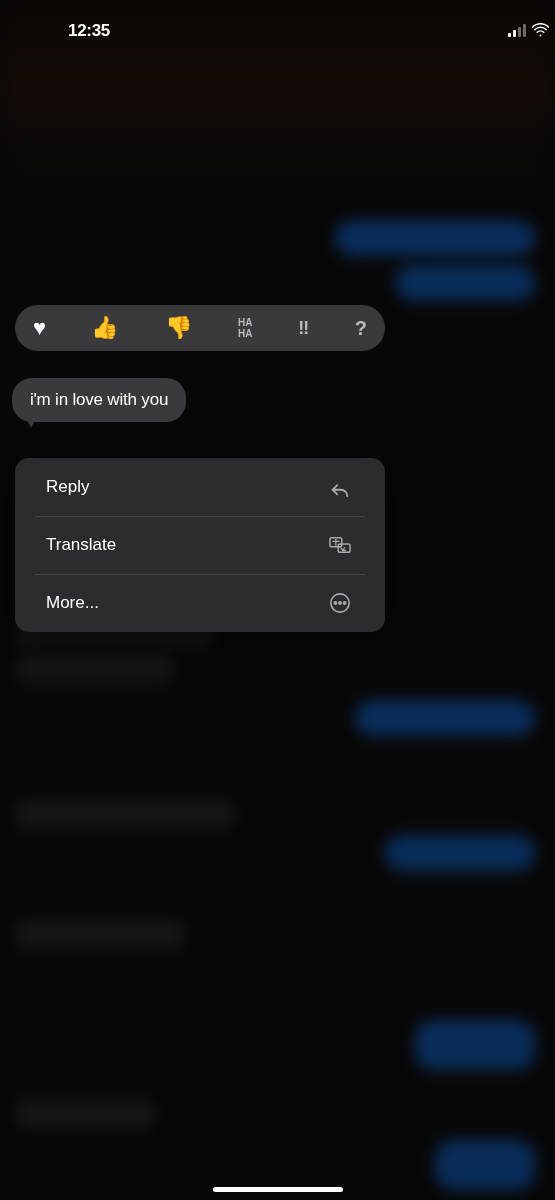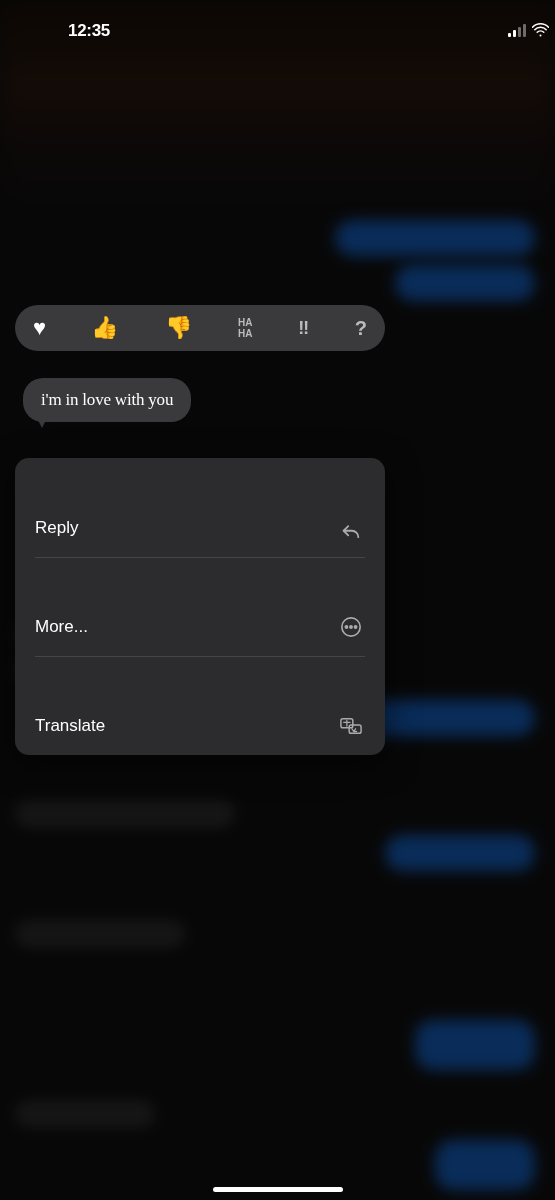--- a/index.html
+++ b/index.html
@@ -149,23 +149,22 @@
       font-weight: 700;
       color: #aaa;
       line-height: 1.1;
       text-align: center;
     }
 
     
     .message-bubble-container {
       position: absolute;
       top: 378px;
-      left: 23px;
+      left: 12px;
       z-index: 200;
-      font-family: Liberation Serif, serif;
     }
 
     .message-bubble {
       background: #3a3a3c;
       border-radius: 20px;
       padding: 12px 18px;
       max-width: 310px;
       position: relative;
     }
 
@@ -197,24 +196,23 @@
       border-radius: 14px;
       overflow: hidden;
       z-index: 200;
       box-shadow: 0 8px 32px rgba(0,0,0,0.6);
     }
 
     .context-menu-item {
       display: flex;
       align-items: center;
       justify-content: space-between;
-      padding: 15px 20px;
+      padding: 15px 31px;
       cursor: pointer;
       position: relative;
-      margin-top: 41px;
     }
 
     .context-menu-item:not(:last-child)::after {
       content: '';
       position: absolute;
       bottom: 0;
       left: 20px;
       right: 20px;
       height: 0.5px;
       background: rgba(255,255,255,0.12);
@@ -328,38 +326,38 @@
     <span class="menu-item-icon">
       <svg class="icon-svg" viewBox="0 0 24 24">
         <path d="M9 10L4 15l5 5" stroke="#aaa" stroke-width="2" stroke-linecap="round" stroke-linejoin="round" fill="none"></path>
         <path d="M4 15h9a7 7 0 0 1 7 7" stroke="#aaa" stroke-width="2" stroke-linecap="round" stroke-linejoin="round" fill="none"></path>
       </svg>
     </span>
   </div>
 
 
   <div class="context-menu-item">
-    <span class="menu-item-label">More...</span>
-    <span class="menu-item-icon">
-      <svg class="icon-svg" viewBox="0 0 24 24" width="24" height="24">
-        <circle cx="12" cy="12" r="10" stroke="#aaa" stroke-width="1.8" fill="none"></circle>
-        <circle cx="7" cy="12" r="1.2" fill="#aaa"></circle>
-        <circle cx="12" cy="12" r="1.2" fill="#aaa"></circle>
-        <circle cx="17" cy="12" r="1.2" fill="#aaa"></circle>
-      </svg>
-    </span>
-  </div>
-
-  <div class="context-menu-item">
     <span class="menu-item-label">Translate</span>
     <span class="menu-item-icon">
       <svg class="icon-svg" viewBox="0 0 24 24" width="24" height="24">
         <rect x="1" y="4" width="13" height="10" rx="2" stroke="#aaa" stroke-width="1.6" fill="none"></rect>
         <path d="M4 8h7M7.5 6v6" stroke="#aaa" stroke-width="1.4" stroke-linecap="round" fill="none"></path>
         <rect x="10" y="11" width="13" height="9" rx="2" stroke="#aaa" stroke-width="1.6" fill="none"></rect>
         <path d="M13 15l2 3 2-3" stroke="#aaa" stroke-width="1.4" stroke-linecap="round" stroke-linejoin="round" fill="none"></path>
         <path d="M15 18h3" stroke="#aaa" stroke-width="1.4" stroke-linecap="round" fill="none"></path>
       </svg>
     </span>
   </div>
+
+  <div class="context-menu-item">
+    <span class="menu-item-label">More...</span>
+    <span class="menu-item-icon">
+      <svg class="icon-svg" viewBox="0 0 24 24" width="24" height="24">
+        <circle cx="12" cy="12" r="10" stroke="#aaa" stroke-width="1.8" fill="none"></circle>
+        <circle cx="7" cy="12" r="1.2" fill="#aaa"></circle>
+        <circle cx="12" cy="12" r="1.2" fill="#aaa"></circle>
+        <circle cx="17" cy="12" r="1.2" fill="#aaa"></circle>
+      </svg>
+    </span>
+  </div>
 </div>
 
 <div class="home-indicator"></div>
 
 </body></html>

